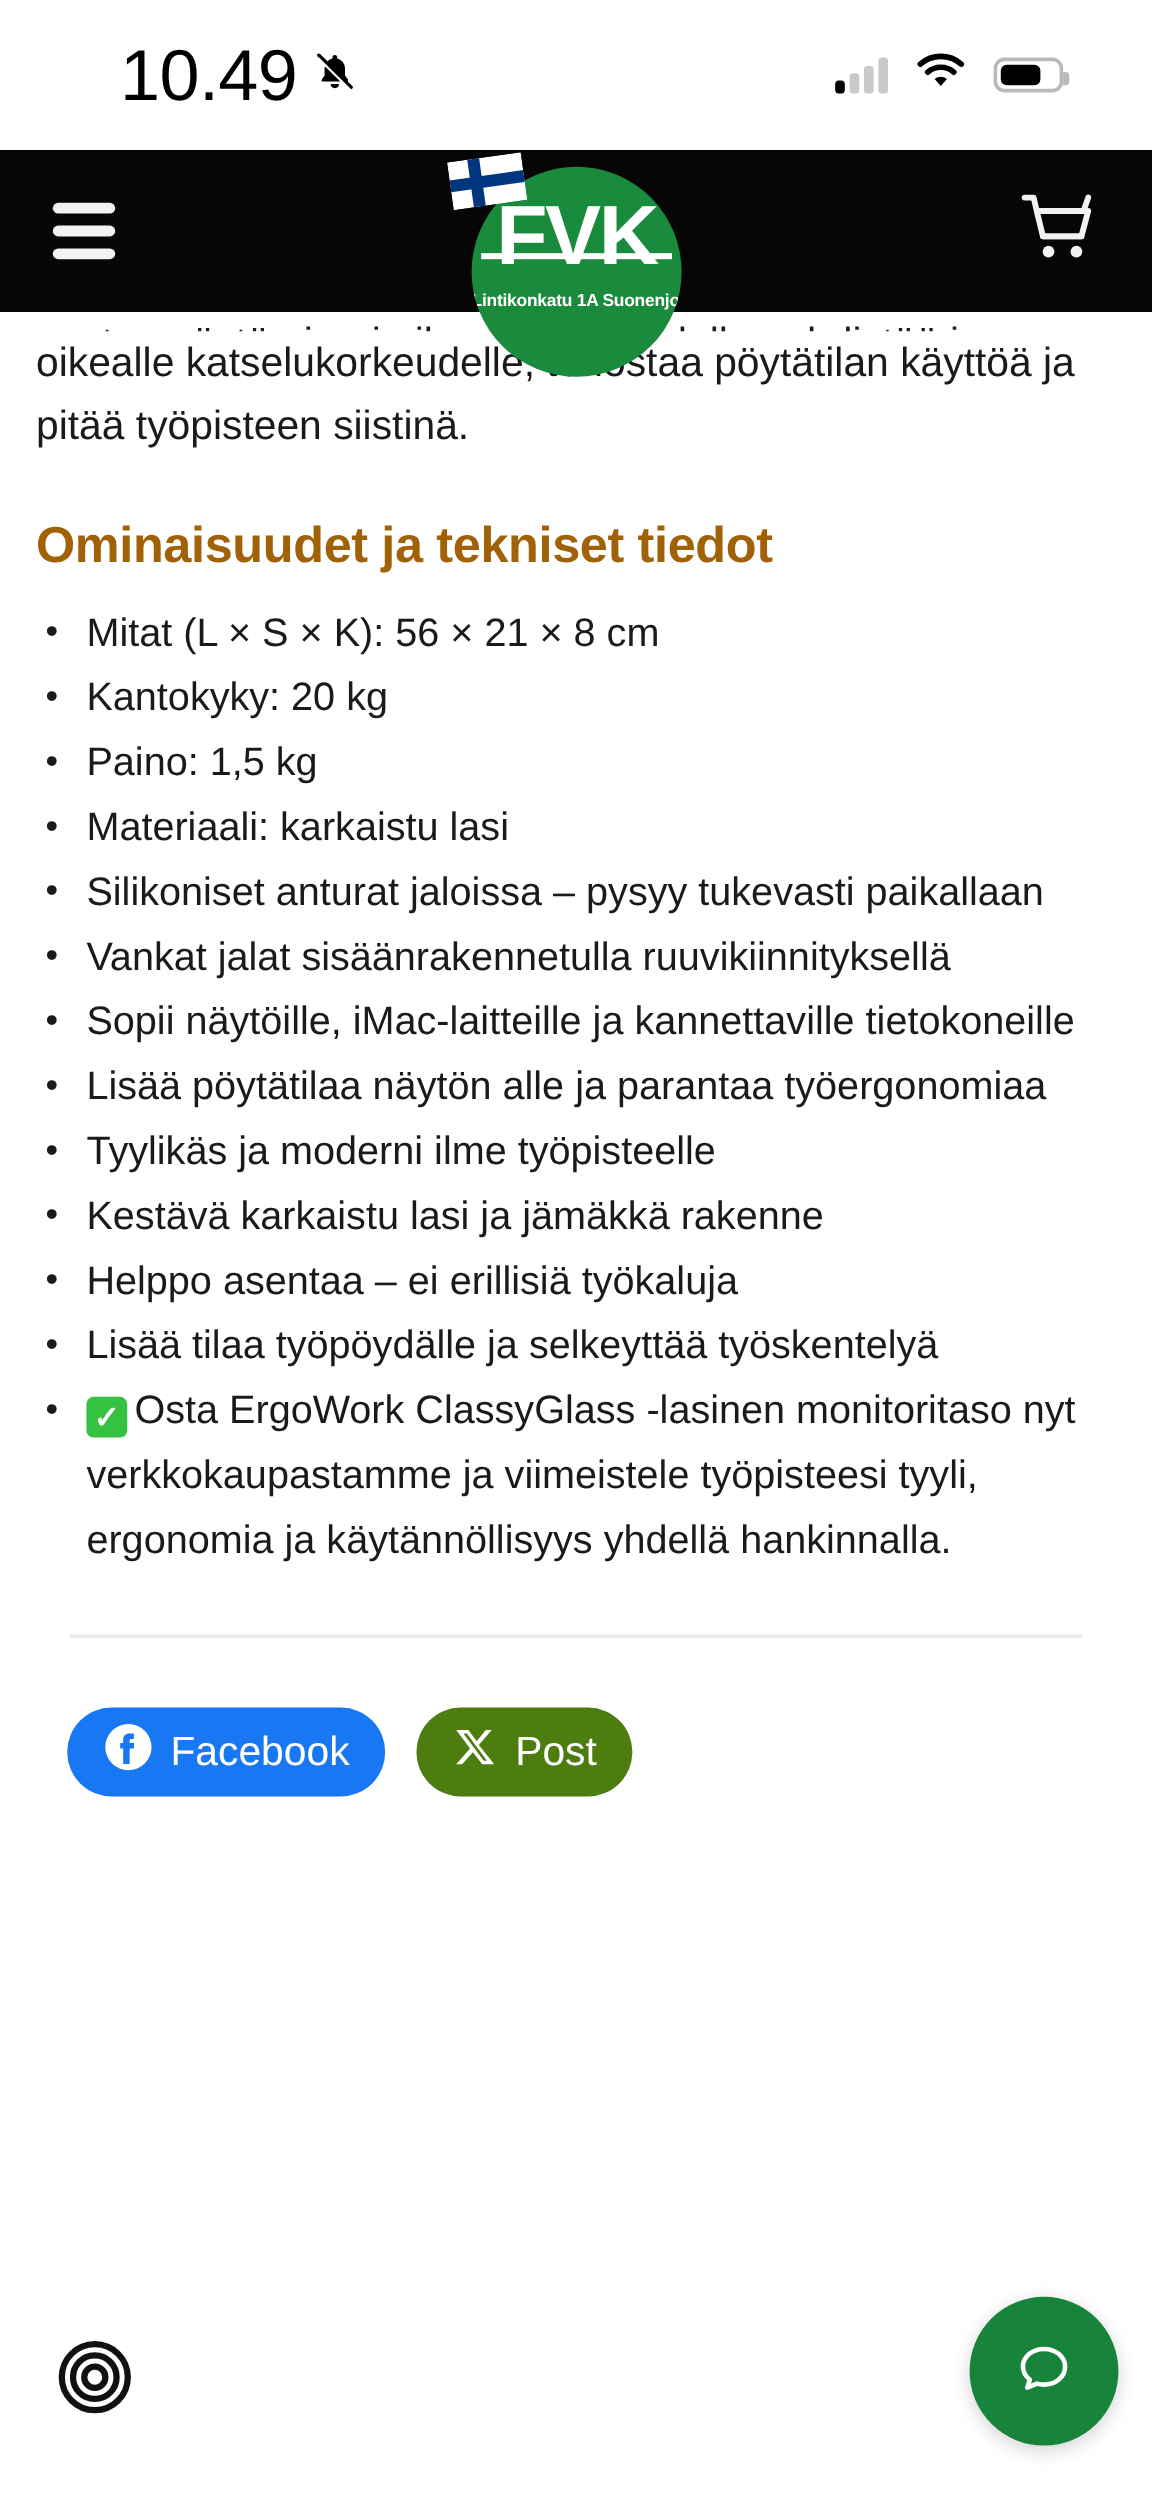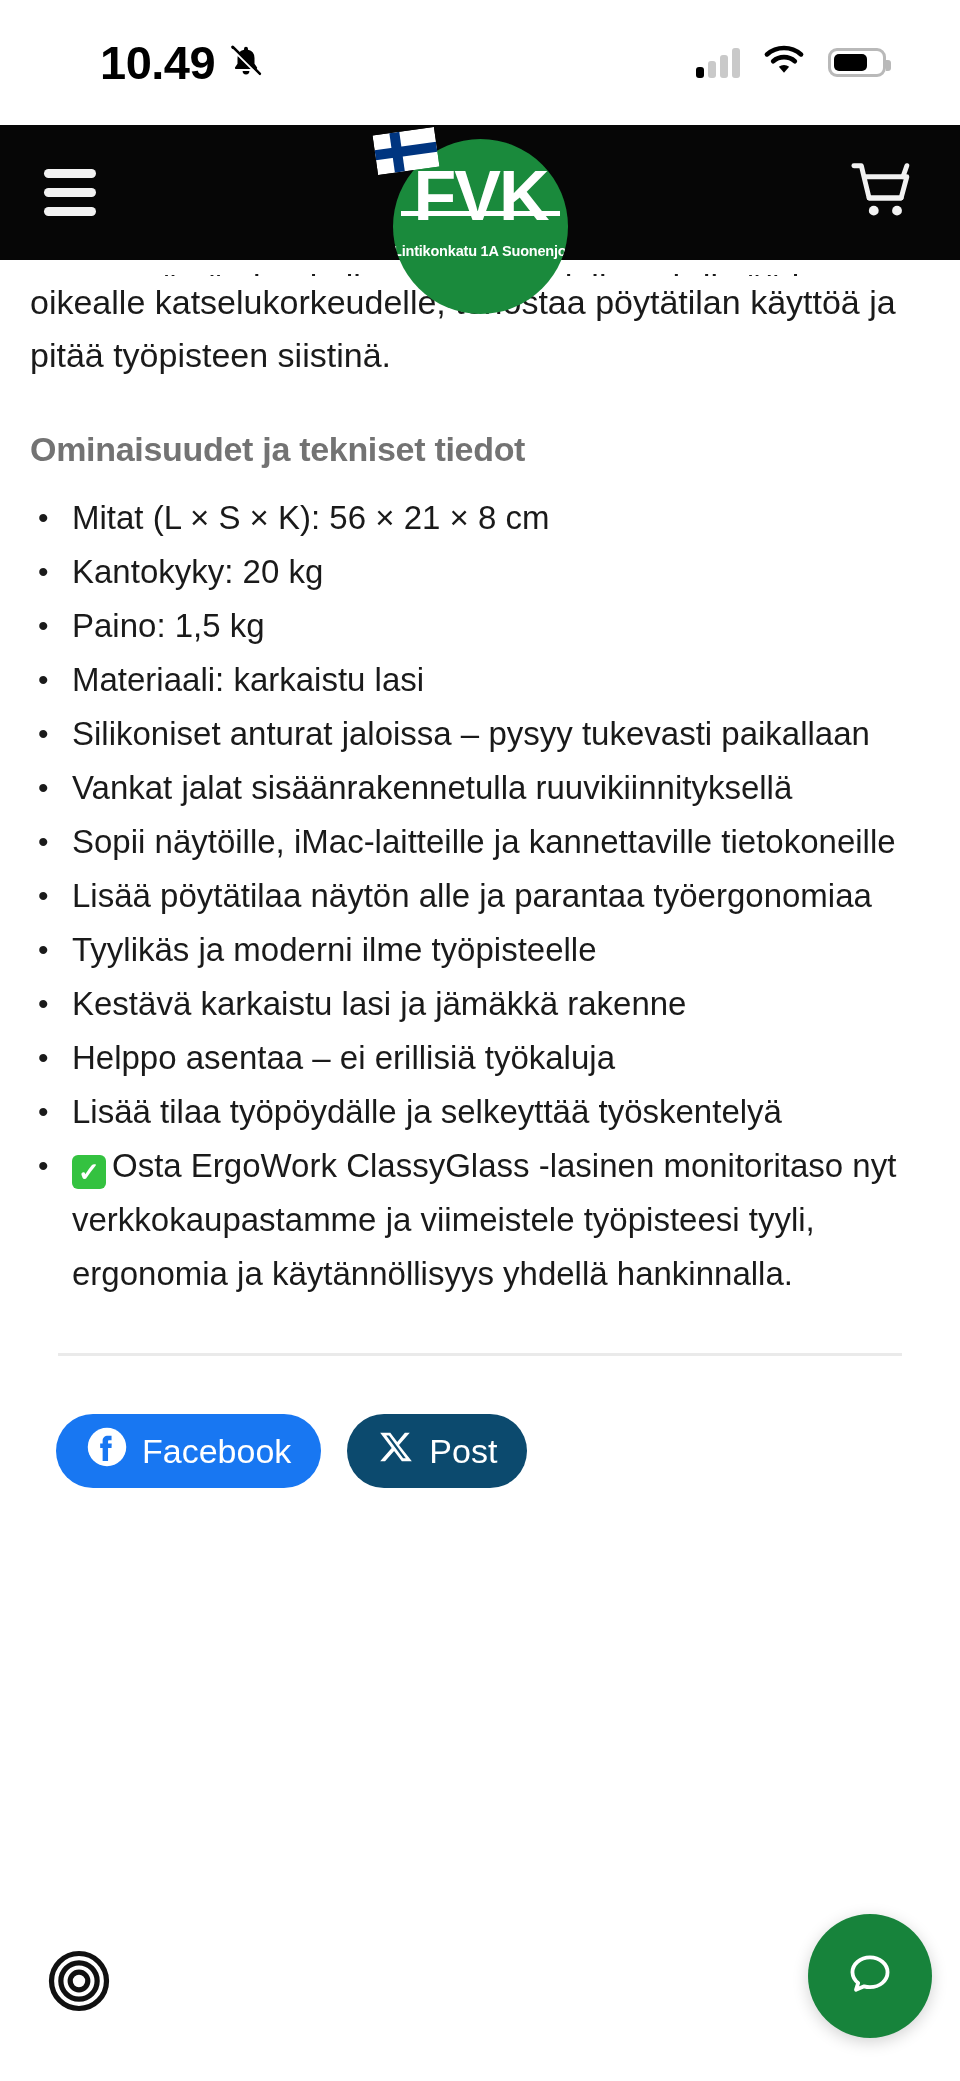--- a/index.html
+++ b/index.html
@@ -20,22 +20,22 @@
     align-items: center;
     justify-content: space-between;
     padding: 0 74px 0 100px;
   }
   .status-left {
     display: flex;
     align-items: center;
     gap: 14px;
   }
   .status-time {
-    font-size: 47px;
-    font-weight: 700;
+    font-size: 60px;
+    font-weight: 400;
     color: #000;
     letter-spacing: -0.5px;
     line-height: 1;
     text-align: center;
   }
   .bell-muted { display: block; }
   .status-right {
     display: flex;
     align-items: center;
     gap: 22px;
@@ -184,23 +184,23 @@
     margin-top: 0px;
     white-space: nowrap;
   }
   p.para {
     font-size: 34px;
     line-height: 53px;
     color: #1a1a1a;
     font-weight: 400;
   }
   h2.section-title {
-    font-size: 34px;
+    font-size: 42px;
     font-weight: 700;
-    color: #737373;
+    color: #a16207;
     margin: 48px 0 22px 0;
     letter-spacing: -0.3px;
   }
   ul.blist {
     list-style: none;
     font-size: 33px;
     line-height: 54px;
     color: #1a1a1a;
   }
   ul.blist li {
@@ -253,21 +253,21 @@
     height: 74px;
     padding: 0 30px;
     border-radius: 37px;
     font-size: 34px;
     color: #ffffff;
     border: none;
     cursor: pointer;
     font-family: "Liberation Sans", sans-serif;
   }
   .fb-btn { background: #1877f2; }
-  .x-btn  { background: #0c4a6e; }
+  .x-btn  { background: #4d7c0f; }
 
   
   .touch-indicator {
     position: absolute;
     left: 46px;
     top: 1948px;
     width: 66px;
     height: 66px;
     z-index: 50;
     pointer-events: none;

